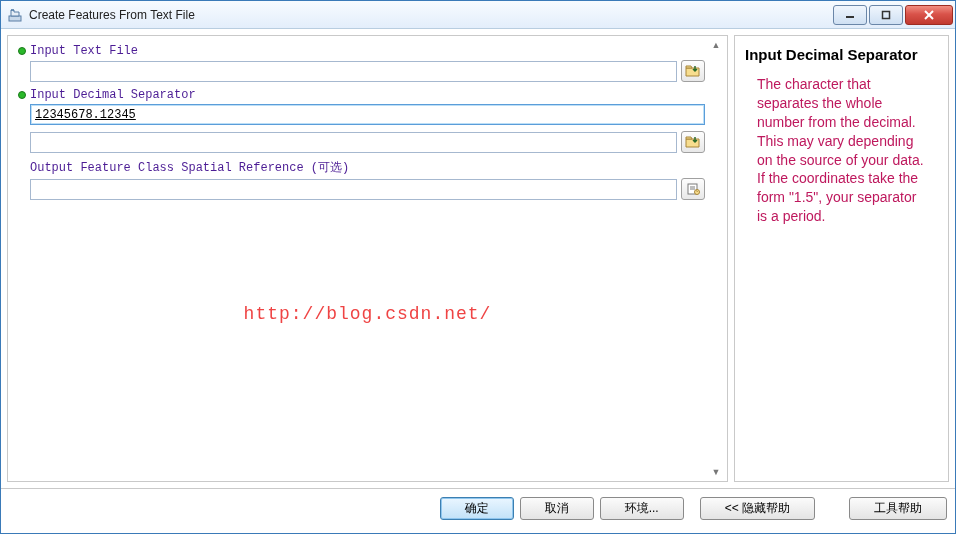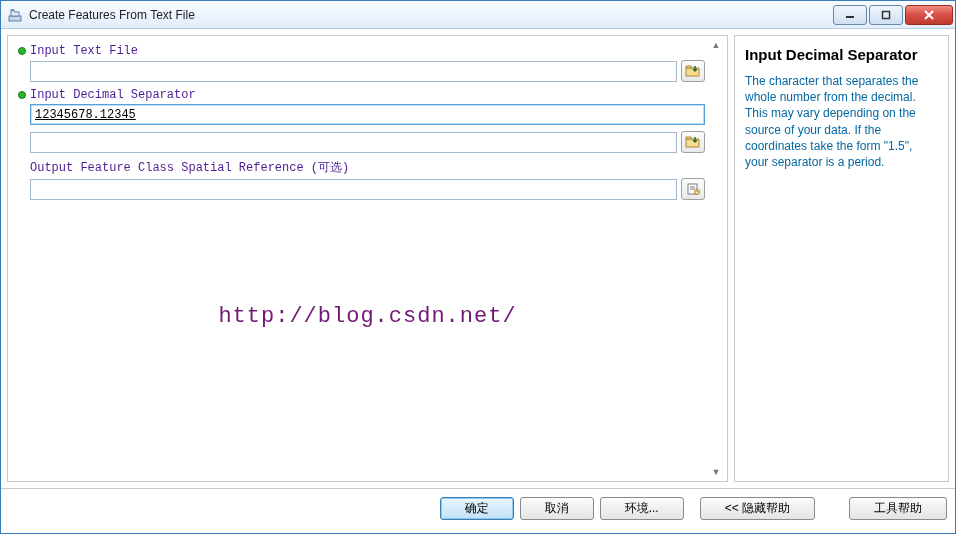--- a/index.html
+++ b/index.html
@@ -73,25 +73,25 @@
     overflow-y: auto;
   }
   .right-pane h2 {
     margin: 0 0 10px 0;
     font-family: Arial, sans-serif;
     font-size: 15px;
     font-weight: bold;
     color: #000;
   }
   .right-pane p {
-    margin: 0;
+    margin: 12px;
     font-family: Arial, sans-serif;
-    font-size: 12px;
+    font-size: 14px;
     line-height: 1.35;
-    color: #0369a1;
+    color: #be185d;
   }
 
   .field-group { margin-bottom: 6px; }
   .field-label {
     font-family: "SimSun", "Courier New", monospace;
     font-size: 12px;
     color: #4c1d95;
     display: flex;
     align-items: center;
     margin-bottom: 2px;
@@ -135,23 +135,23 @@
     cursor: pointer;
     padding: 0;
   }
   .browse-btn svg { display:block; }
 
   .watermark {
     position: absolute;
     top: 268px;
     left: 50%;
     transform: translateX(-50%);
-    color: #701a75;
+    color: #ef4444;
     font-family: "Courier New", monospace;
-    font-size: 22px;
+    font-size: 18px;
     pointer-events: none;
     letter-spacing: 1px;
   }
 
   .scroll-arrow {
     position: absolute;
     right: 4px;
     width: 14px; height: 14px;
     font-size: 9px;
     color: #777;

